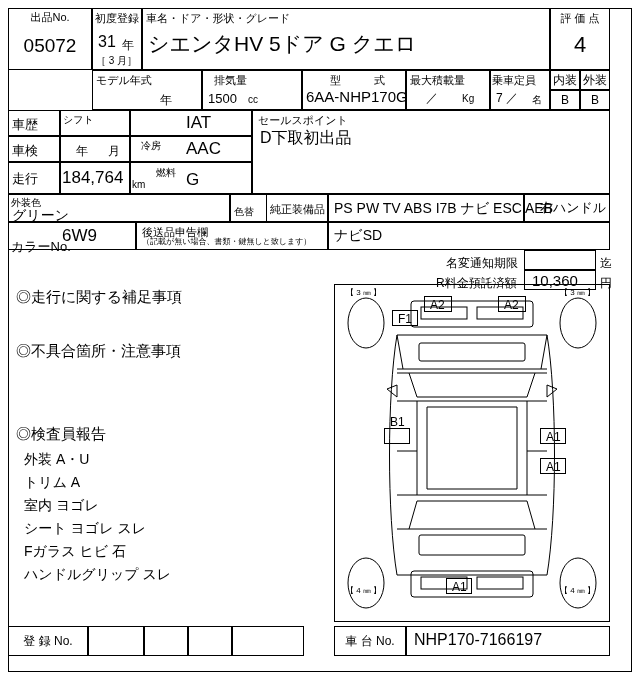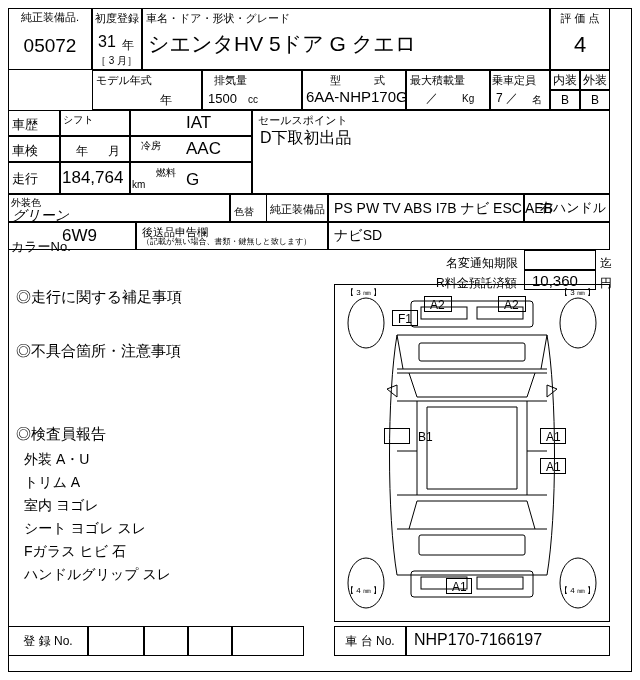--- a/index.html
+++ b/index.html
@@ -24,21 +24,21 @@
   svg{display:block;}
 </style>
 </head>
 <body>
 
 <div class="sheet">
 
   <div class="bx" style="left:8px;top:8px;width:624px;height:664px;"></div>
 
   <div class="bx" style="left:8px;top:8px;width:84px;height:62px;"></div>
-  <div class="lbl ctr" style="left:8px;top:10px;width:84px;height:14px;">純正装備品.</div>
+  <div class="lbl ctr" style="left:8px;top:10px;width:84px;height:14px;">出品No.</div>
   <div class="val ctr big hand" style="left:8px;top:34px;width:84px;height:24px;">05072</div>
 
   <div class="bx" style="left:92px;top:8px;width:50px;height:62px;"></div>
   <div class="lbl" style="left:95px;top:11px;">初度登録</div>
   <div class="val med hand" style="left:98px;top:33px;">31</div>
   <div class="val sm" style="left:122px;top:37px;">年</div>
   <div class="val xs hand" style="left:96px;top:54px;">［ 3 月］</div>
 
   <div class="bx" style="left:142px;top:8px;width:408px;height:62px;"></div>
   <div class="lbl" style="left:146px;top:11px;">車名・ドア・形状・グレード</div>
@@ -100,21 +100,21 @@
   <div class="lbl" style="left:12px;top:170px;font-size:13px;">走行</div>
   <div class="bx" style="left:60px;top:162px;width:70px;height:32px;"></div>
   <div class="val hand" style="left:62px;top:168px;font-size:17px;">184,764</div>
   <div class="val xs" style="left:132px;top:179px;">km</div>
   <div class="bx" style="left:130px;top:162px;width:122px;height:32px;"></div>
   <div class="lbl" style="left:156px;top:166px;font-size:10px;">燃料</div>
   <div class="val hand" style="left:186px;top:170px;font-size:17px;">G</div>
 
   <div class="bx" style="left:8px;top:194px;width:222px;height:28px;"></div>
   <div class="lbl" style="left:11px;top:196px;font-size:10px;">外装色</div>
-  <div class="val hand" style="left:12px;top:207px;font-size:14px;font-style:italic;">グリーン</div>
+  <div class="val hand" style="left:12px;top:207px;font-size:14px;">グリーン</div>
   <div class="bx" style="left:230px;top:194px;width:98px;height:28px;"></div>
   <div class="lbl" style="left:234px;top:205px;font-size:10px;">色替</div>
 
   <div class="bx" style="left:8px;top:222px;width:128px;height:28px;"></div>
   <div class="lbl" style="left:11px;top:238px;font-size:13px;">カラーNo.</div>
   <div class="val hand" style="left:62px;top:226px;font-size:17px;">6W9</div>
 
   <div class="bx" style="left:136px;top:222px;width:192px;height:28px;"></div>
   <div class="lbl" style="left:142px;top:225px;font-size:11px;">後送品申告欄</div>
   <div class="lbl tiny" style="left:142px;top:237px;">（記載が無い場合、書類・鍵無しと致します）</div>
@@ -210,21 +210,21 @@
   </div>
 
   <div class="lbl tiny" style="left:346px;top:288px;">【 3 ㎜ 】</div>
   <div class="lbl tiny" style="left:560px;top:288px;">【 3 ㎜ 】</div>
   <div class="lbl tiny" style="left:346px;top:586px;">【 4 ㎜ 】</div>
   <div class="lbl tiny" style="left:560px;top:586px;">【 4 ㎜ 】</div>
 
   <div class="val hand sm" style="left:430px;top:298px;">A2</div>
   <div class="val hand sm" style="left:504px;top:298px;">A2</div>
   <div class="val hand sm" style="left:398px;top:312px;">F1</div>
-  <div class="val hand sm" style="left:390px;top:430px;margin-left:28px;">B1</div>
+  <div class="val hand sm" style="left:390px;top:415px;">B1</div>
   <div class="val hand sm" style="left:546px;top:430px;">A1</div>
   <div class="val hand sm" style="left:546px;top:460px;">A1</div>
   <div class="val hand sm" style="left:452px;top:580px;">A1</div>
 
   <div class="bx" style="left:424px;top:296px;width:28px;height:16px;"></div>
   <div class="bx" style="left:498px;top:296px;width:28px;height:16px;"></div>
   <div class="bx" style="left:392px;top:310px;width:26px;height:16px;"></div>
   <div class="bx" style="left:384px;top:428px;width:26px;height:16px;"></div>
   <div class="bx" style="left:540px;top:428px;width:26px;height:16px;"></div>
   <div class="bx" style="left:540px;top:458px;width:26px;height:16px;"></div>

